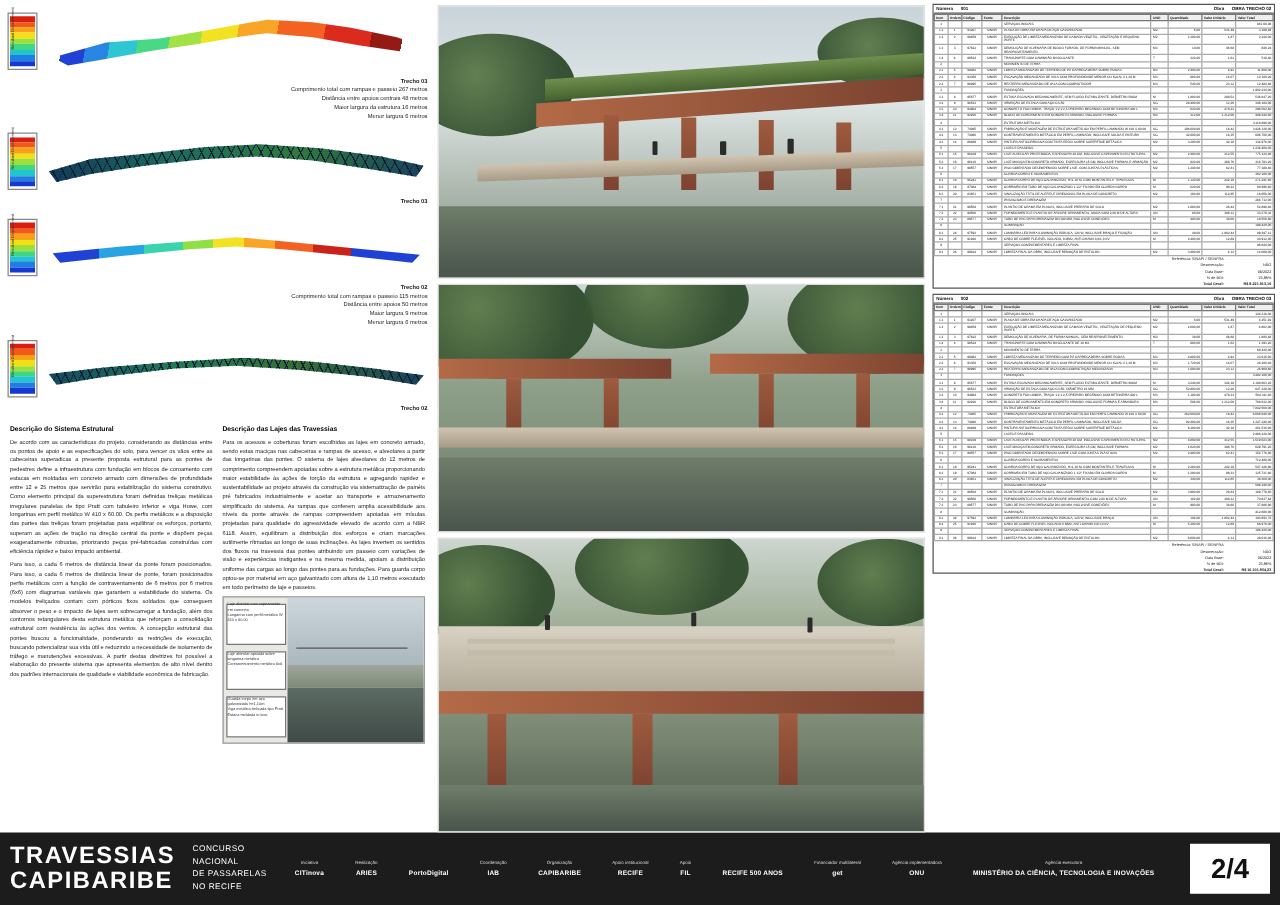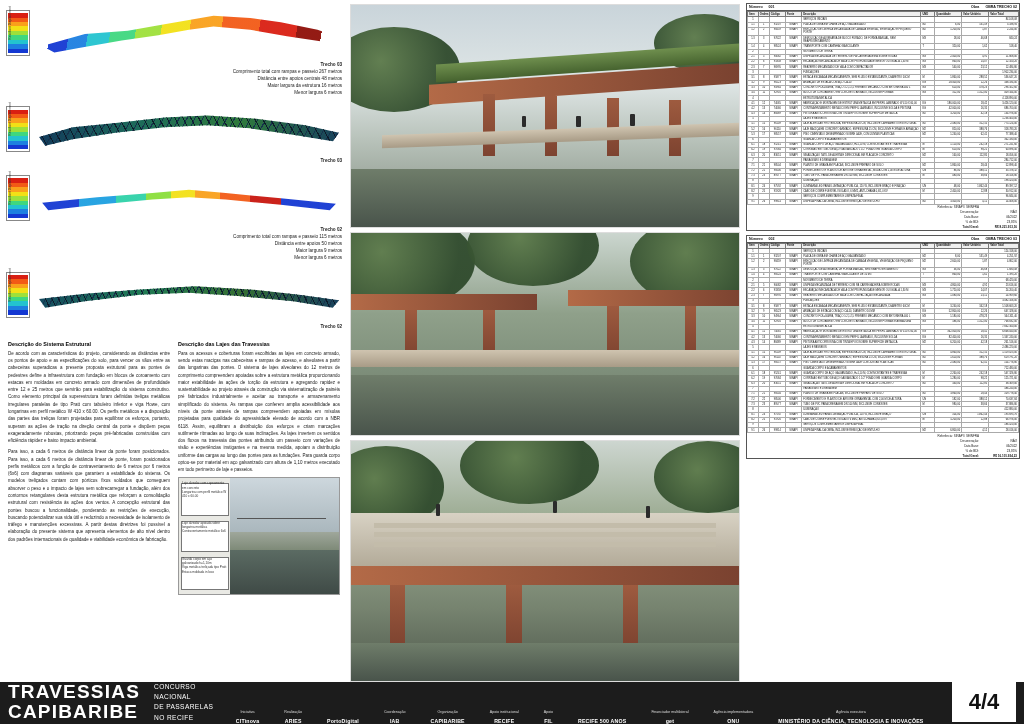--- a/index.html
+++ b/index.html
@@ -123,21 +123,21 @@
     vertical-align:top; color:#111; overflow:hidden;
   }
   table.qt td.num { text-align:right; }
   table.qt td.c { text-align:center; }
   .tot-row { display:flex; justify-content:flex-end; font-size:3px; padding:0.5px 2px; gap:4px; }
   .tot-row .k { color:#222; }
   .tot-row .v { min-width:34px; text-align:right; }
   .tot-strong { font-weight:700; }
 
   
-  .footer { height:42px; background:#1c1c1c; color:#fff; display:flex; padding:0 8px; }
+  .footer { height:58px; background:#1c1c1c; color:#fff; display:flex; align-items:center; padding:0 8px; }
   .f-title { font-size:19px; font-weight:700; letter-spacing:1.2px; line-height:1.05; }
   .f-sub { margin-left:14px; font-size:6.6px; line-height:1.55; letter-spacing:.4px; }
   .f-logos { flex:1; display:flex; align-items:flex-end; justify-content:space-around; padding:0 10px; }
   .lgroup { text-align:center; }
   .lcap { font-size:3.6px; color:#ddd; margin-bottom:3px; line-height:1.3; }
   .lmark { font-size:5.2px; color:#fff; font-weight:700; letter-spacing:.2px; }
   .page-no {
     width:64px; height:40px; background:#fff; color:#111; display:flex;
     align-items:center; justify-content:center; font-size:22px; font-weight:700;
     margin-left:6px;
@@ -1285,15 +1285,15 @@
         </div>
         <div class="lgroup">
           <div class="lcap">Agência implementadora</div>
           <div class="lmark">ONU</div>
         </div>
         <div class="lgroup">
           <div class="lcap">Agência executora</div>
           <div class="lmark">MINISTÉRIO DA CIÊNCIA, TECNOLOGIA E INOVAÇÕES</div>
         </div>
       </div>
-    <div class="page-no">4/4</div>
+    <div class="page-no">2/4</div>
   </div>
 </div>
 
 </body></html>

